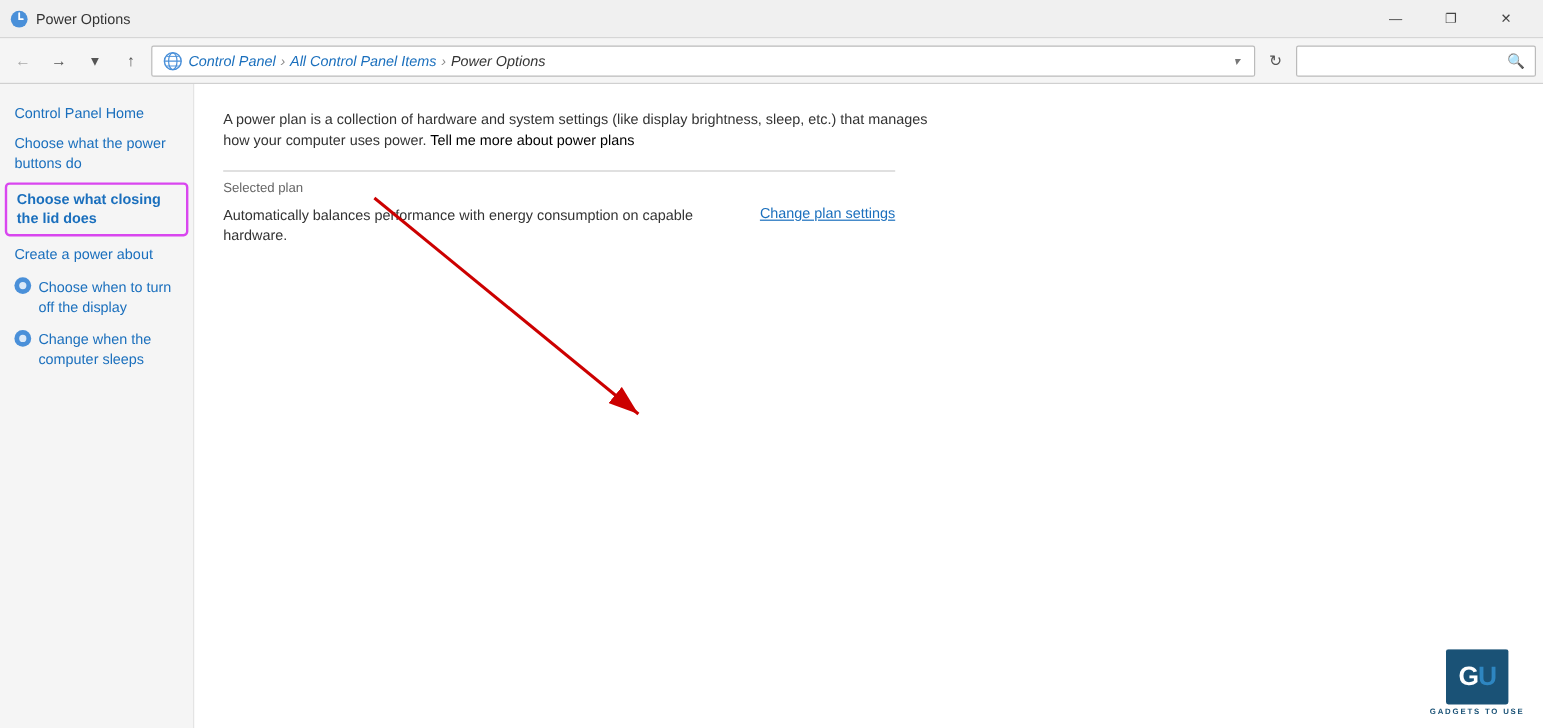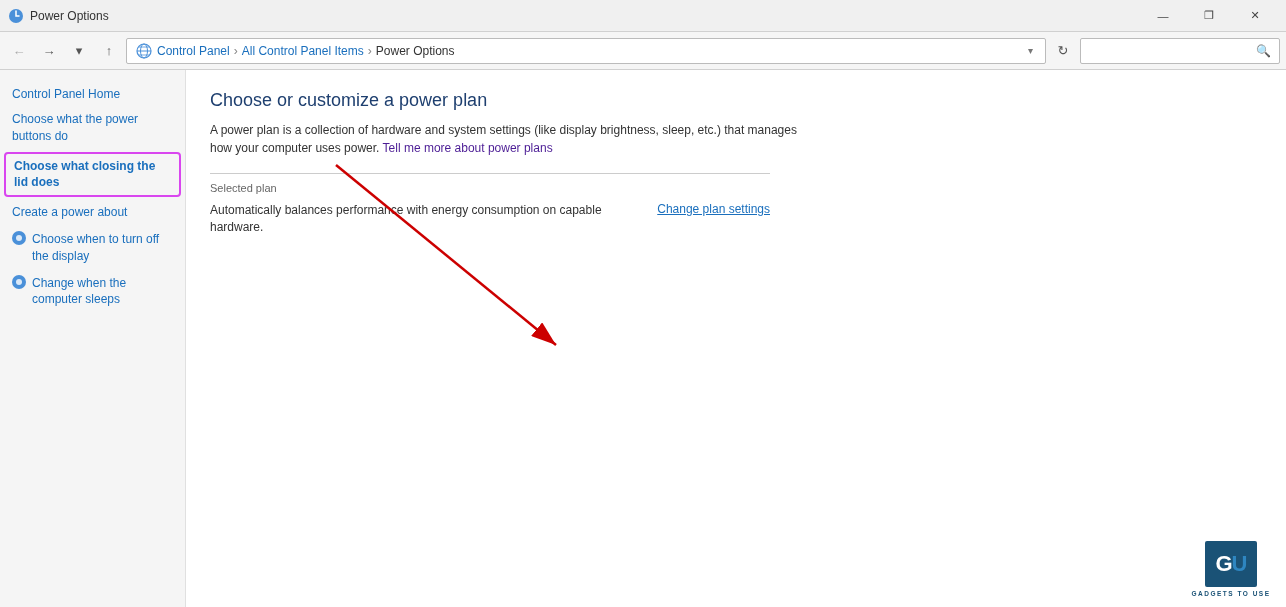--- a/index.html
+++ b/index.html
@@ -48,20 +48,21 @@
       flex: 1;
       height: 26px;
       background: #fff;
       border: 1px solid #bbb;
       display: flex;
       align-items: center;
       padding: 0 8px;
       font-size: 12px;
       color: #333;
       border-radius: 2px;
+      font-style: italic;
     }
     .address-chevron {
       margin-left: auto;
       color: #777;
       font-size: 10px;
       padding: 0 4px;
       cursor: pointer;
     }
     .refresh-btn {
       width: 26px; height: 26px;
@@ -83,21 +84,21 @@
     .breadcrumb-current { color: #333; }
 
     
     .main-layout {
       display: flex;
       height: calc(607px - 32px - 38px);
     }
 
     
     .sidebar {
-      width: 186px;
+      width: 162px;
       background: #f5f5f5;
       border-right: 1px solid #e0e0e0;
       padding: 12px 0;
       flex-shrink: 0;
     }
     .sidebar-item {
       padding: 5px 12px;
       font-size: 12px;
       color: #1a6fbd;
       cursor: pointer;
@@ -134,21 +135,21 @@
       margin-bottom: 10px;
     }
     .content-desc {
       font-size: 12px;
       color: #333;
       line-height: 1.5;
       max-width: 600px;
       margin-bottom: 16px;
     }
     .content-desc a {
-      color: #4c1d95;
+      color: #000000;
       text-decoration: none;
       margin-top: 35px;
     }
 
     .divider-line {
       border: none;
       border-top: 1px solid #ccc;
       margin: 8px 0;
       max-width: 560px;
     }
@@ -290,21 +291,20 @@
         <svg width="8" height="8" viewBox="0 0 8 8">
             <circle cx="4" cy="4" r="3" fill="#fff" opacity="0.8"></circle>
           </svg>
       </div>
       <span>Change when the computer sleeps</span>
     </div>
   </div>
 
   <div class="content">
 
-    <h1 class="content-title">Choose or customize a power plan</h1>
 
     <p class="content-desc">
       <span>A power plan is a collection of hardware and system settings (like display brightness, sleep, etc.) that manages how your computer uses power.</span>
       <a href="#">Tell me more about power plans</a>
     </p>
 
     <hr class="divider-line">
     <p class="selected-plan-label">Selected plan</p>
 
     <div class="plan-row">

